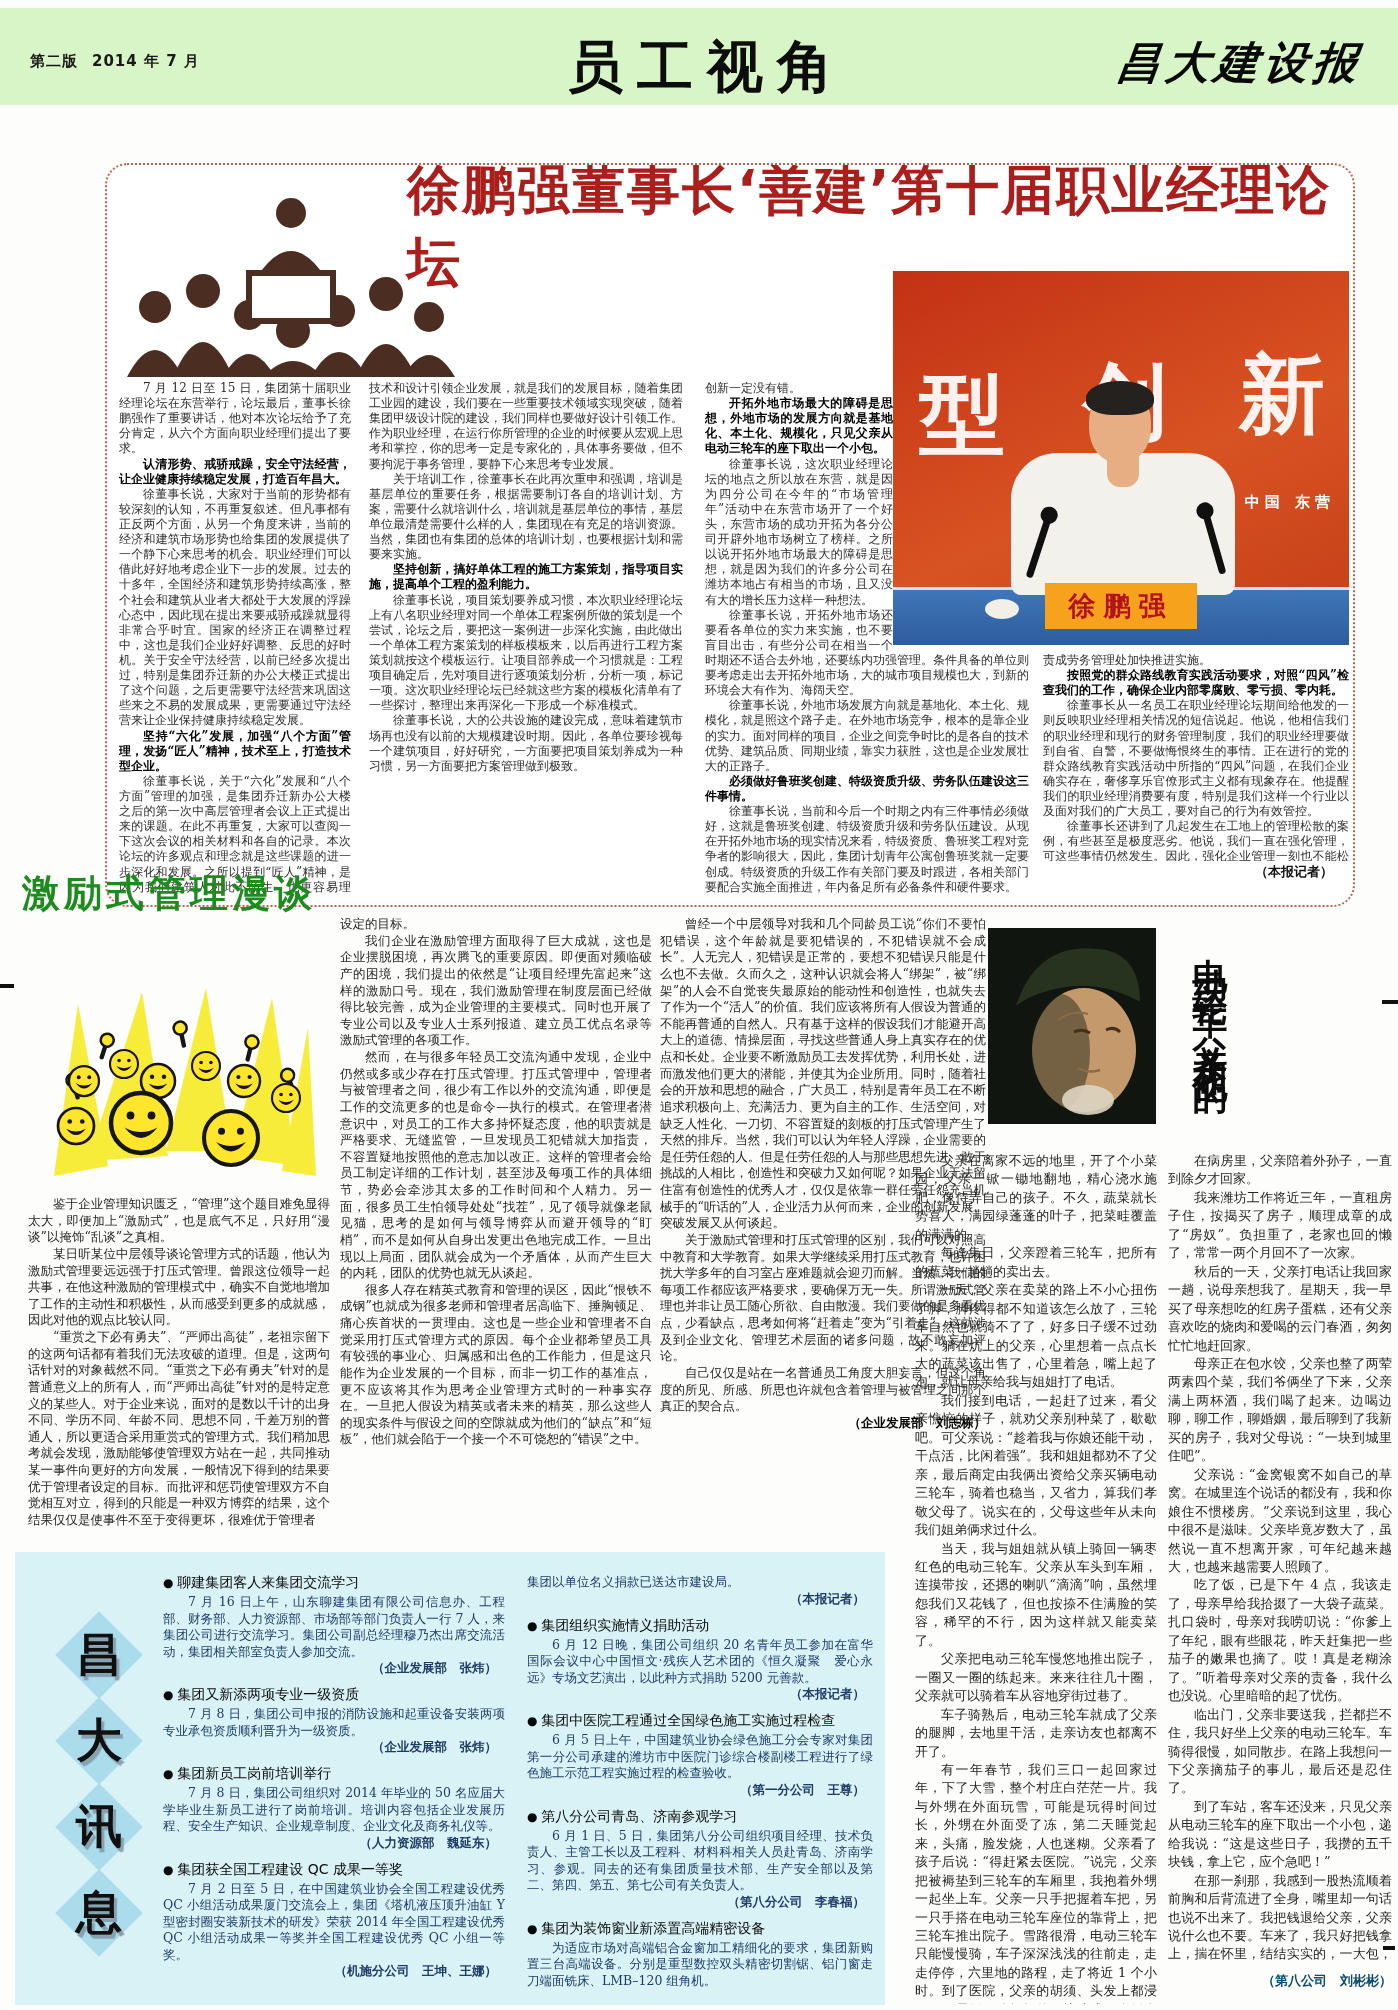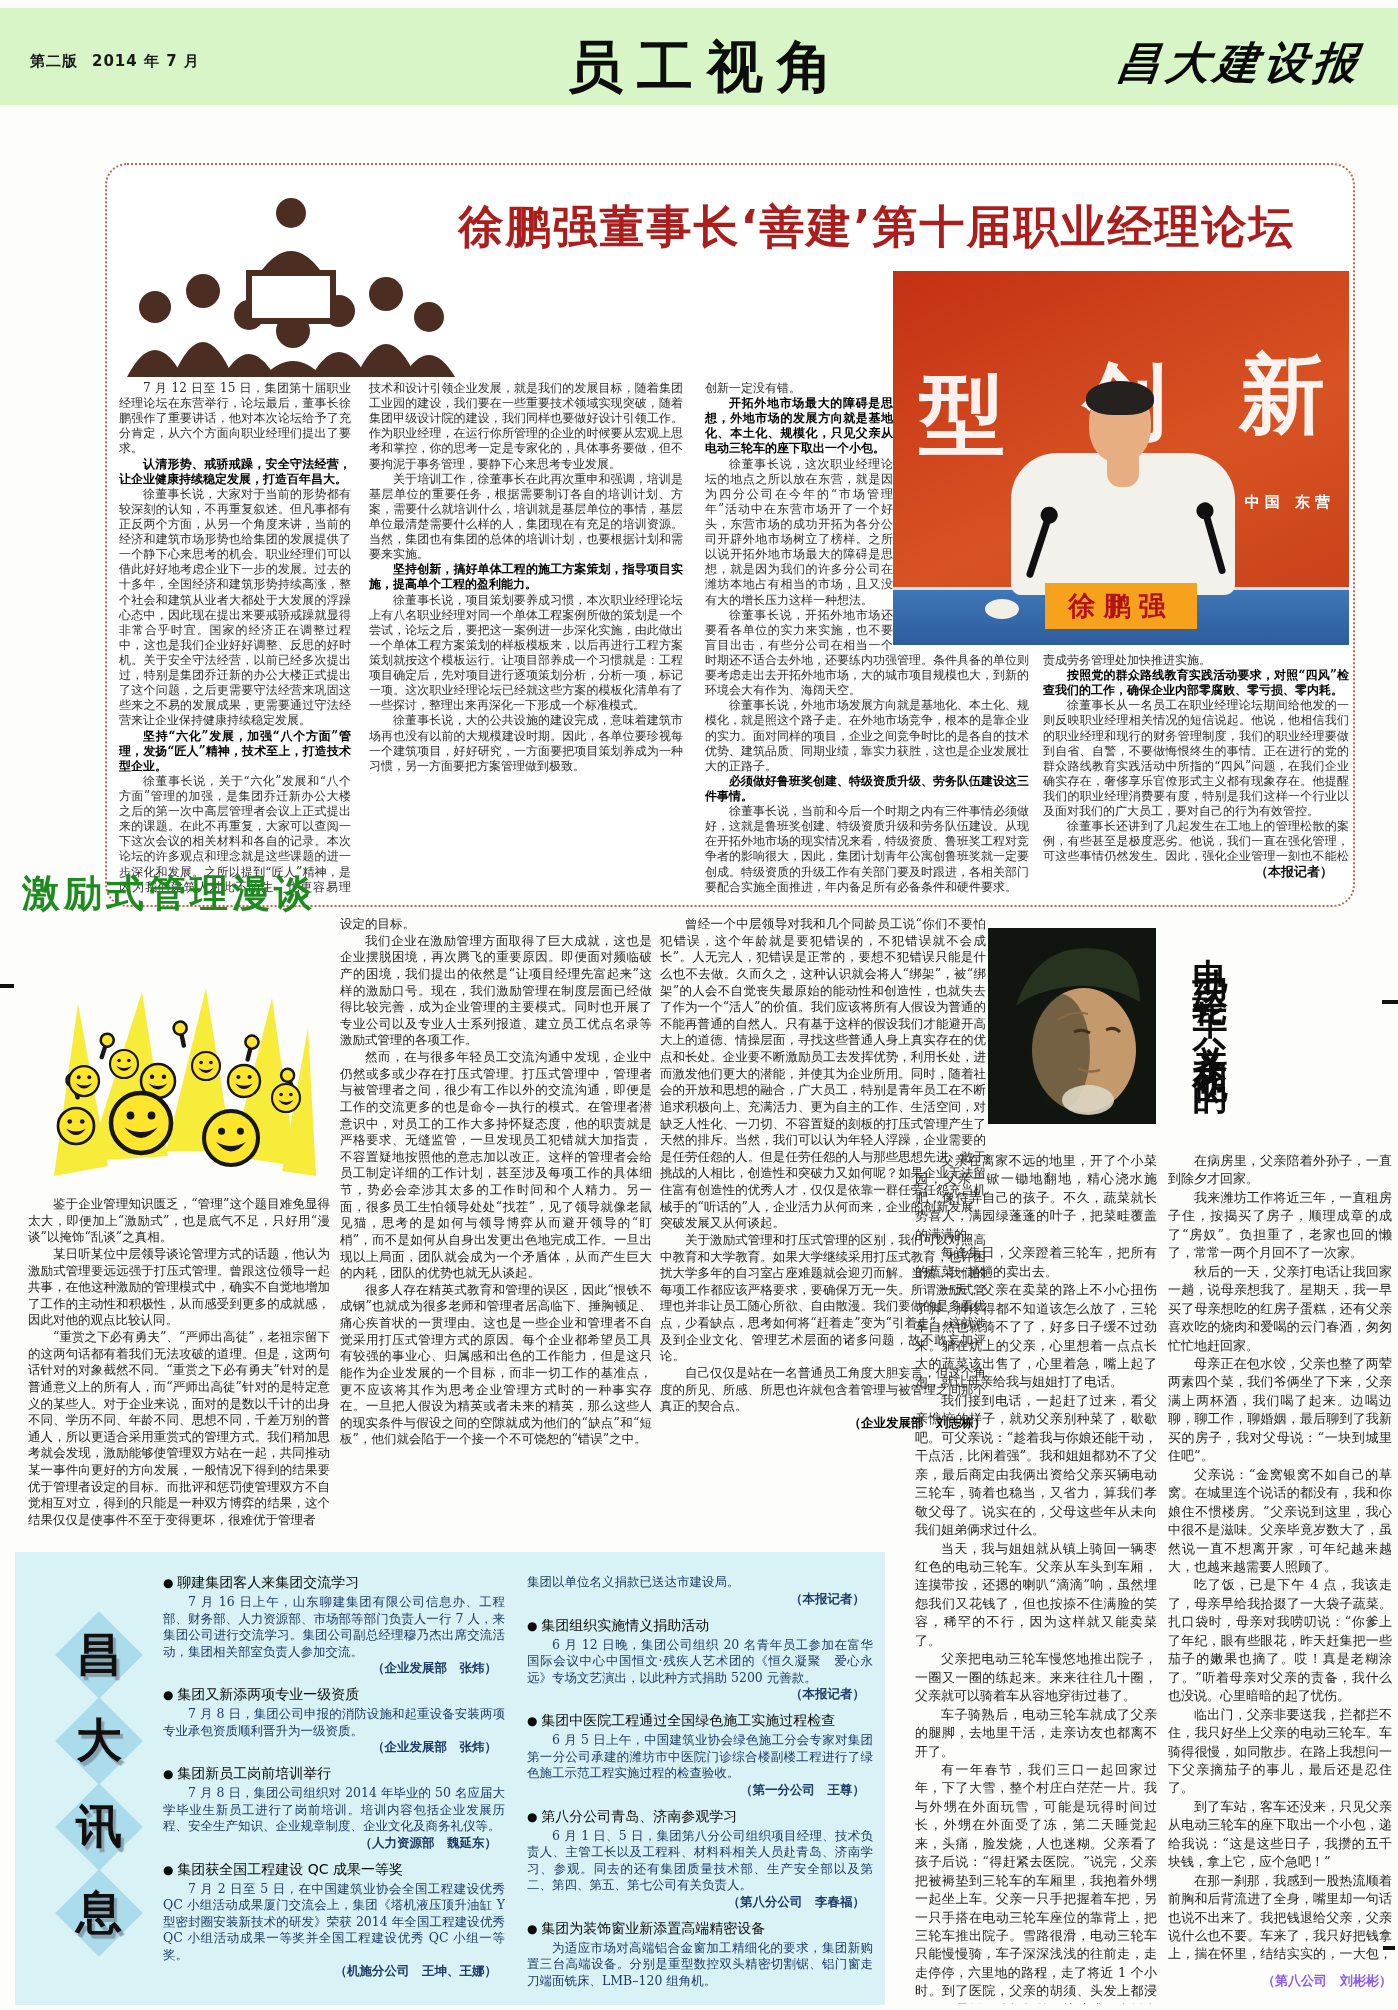--- a/index.html
+++ b/index.html
@@ -12,21 +12,21 @@
   .edition span{margin-right:14px;}
   .section-title{position:absolute;left:0;top:14px;width:100%;text-align:center;margin:8px;
       font-size:56px;font-weight:900;letter-spacing:14px;color:#0d0d0d;font-family:"DejaVu Sans",sans-serif;}
   .masthead{position:absolute;right:36px;top:26px;font-family:"DejaVu Serif",serif;font-style:italic;
       font-weight:700;font-size:44px;letter-spacing:5px;color:#0a0a0a;transform:skewX(-7deg);}
   
   .lead-box{position:absolute;left:105px;top:163px;width:1246px;height:740px;border:2px dotted #c4604e;
       border-radius:22px;background:#fff;overflow:hidden;}
   .lead-illu{position:absolute;left:14px;top:24px;width:335px;height:188px;}
   .lead-headline{position:absolute;left:300px;top:20px;width:940px;height:84px;margin:0;display:flex;
-      align-items:center;justify-content:center;font-size:45px;font-weight:900;letter-spacing:2px;
+      align-items:center;justify-content:center;font-size:53px;font-weight:900;letter-spacing:2px;
       color:#ab1e1c;font-family:"DejaVu Sans",sans-serif;}
   .lcol{position:absolute;top:216px;height:512px;overflow:hidden;font-family:"DejaVu Serif",serif;
       font-size:12px;line-height:1.26;color:#2d2d2d;}
   .lcol.c1{left:12px;width:232px;}
   .lcol.c2{left:262px;width:314px;}
   .lcol.c3{left:598px;width:324px;}
   .lcol.c4{left:936px;width:306px;height:480px;padding-top:272px;box-sizing:border-box;}
   .c3-spacer{float:right;width:136px;height:268px;}
   .para{margin:0;text-indent:2em;text-align:justify;}
   .para.b{font-weight:700;color:#000;}
@@ -70,21 +70,21 @@
   
   .father-photo{position:absolute;left:988px;top:928px;width:168px;height:196px;}
   .father-title{position:absolute;left:1186px;top:930px;height:218px;writing-mode:vertical-rl;
       font-family:"DejaVu Serif",serif;font-weight:700;font-size:35px;letter-spacing:11px;color:#0c0c0c;}
   .father-title span{margin-left:30px;}
   .fcol{position:absolute;overflow:hidden;font-family:"DejaVu Serif",serif;font-size:13px;line-height:1.42;
       color:#242424;}
   .fcol.f1{left:915px;top:1152px;width:242px;height:852px;}
   .fcol.f2{left:1168px;top:1152px;width:224px;height:812px;}
   .fbyline{position:absolute;left:1168px;top:1972px;width:224px;text-align:right;font-weight:700;
-      font-size:13px;color:#8b5cf6;font-family:"DejaVu Serif",serif;}
+      font-size:13px;color:#0c4a6e;font-family:"DejaVu Serif",serif;}
   
   .briefs-box{position:absolute;left:15px;top:1552px;width:870px;height:453px;background:#d9f2f5;overflow:hidden;}
   .dia-col{position:absolute;left:32px;top:62px;width:104px;}
   .dia{position:relative;width:104px;height:82px;margin-bottom:4px;display:flex;align-items:center;justify-content:center;}
   .dia::before{content:"";position:absolute;left:21px;top:10px;width:62px;height:62px;background:#abdcec;
       transform:rotate(45deg);}
   .dch{position:relative;font-size:46px;font-weight:900;font-style:normal;color:#101010;
       text-shadow:3px 4px 1px rgba(125,145,158,.8);font-family:"DejaVu Sans",sans-serif;}
   .bcol{position:absolute;top:22px;height:414px;overflow:hidden;}
   .bcol.b1{left:148px;width:342px;}

